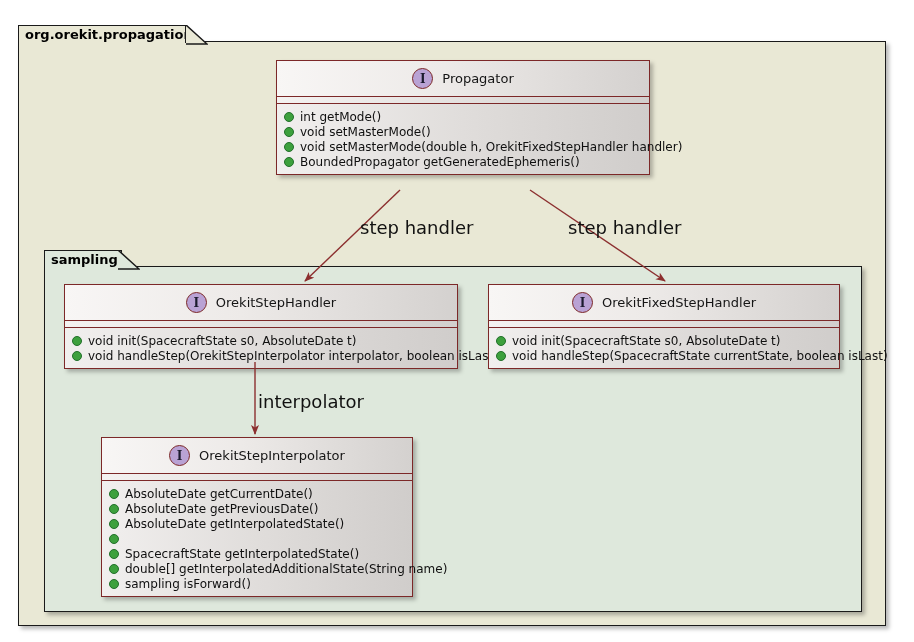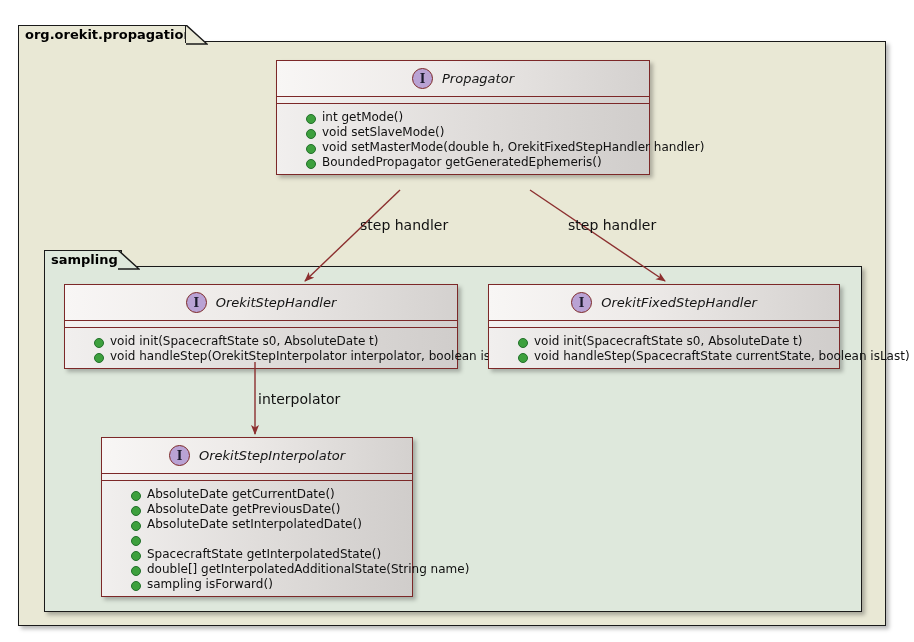--- a/index.html
+++ b/index.html
@@ -112,55 +112,53 @@
     align-items: center;
     justify-content: center;
     font-family: "DejaVu Serif", serif;
     font-weight: bold;
     font-size: 12px;
     color: #1b1b2e;
     line-height: 1;
     flex: none;
   }
   .iface-name {
-    font-style: italic;
     font-size: 13px;
     color: #151515;
     white-space: nowrap;
   }
   .member {
     display: flex;
-    align-items: flex-end;
+    align-items: center;
     gap: 6px;
     padding: 0 7px;
     height: 15px;
     font-size: 12px;
     color: #101010;
     white-space: nowrap;
-    margin-left: 22px;
   }
   .vis-dot {
     width: 8px; height: 8px;
     border-radius: 50%;
     background: #3DA03D;
     border: 1px solid #22702a;
     flex: none;
   }
 
   
   #edges {
     position: absolute;
     left: 0; top: 0;
     width: 914px; height: 642px;
     z-index: 5;
     pointer-events: none;
   }
   .edge-label {
     position: absolute;
-    font-size: 14px;
+    font-size: 18px;
     color: #111111;
     white-space: nowrap;
     z-index: 6;
   }
 </style>
 </head>
 <body>
 
 <div id="canvas">
 
@@ -208,21 +206,21 @@
       <span class="iface-name">Propagator</span>
     </div>
     <div class="uml-gap"></div>
     <div class="uml-members">
       <div class="member">
         <span class="vis-dot"></span>
         <span>int getMode()</span>
       </div>
       <div class="member">
         <span class="vis-dot"></span>
-        <span>void setSlaveMode()</span>
+        <span>void setMasterMode()</span>
       </div>
       <div class="member">
         <span class="vis-dot"></span>
         <span>void setMasterMode(double h, OrekitFixedStepHandler handler)</span>
       </div>
       <div class="member">
         <span class="vis-dot"></span>
         <span>BoundedPropagator getGeneratedEphemeris()</span>
       </div>
     </div>
@@ -280,21 +278,21 @@
       <div class="member">
         <span class="vis-dot"></span>
         <span>AbsoluteDate getCurrentDate()</span>
       </div>
       <div class="member">
         <span class="vis-dot"></span>
         <span>AbsoluteDate getPreviousDate()</span>
       </div>
       <div class="member">
         <span class="vis-dot"></span>
-        <span>AbsoluteDate setInterpolatedDate()</span>
+        <span>AbsoluteDate getInterpolatedState()</span>
       </div>
       <div class="member">
         <span class="vis-dot"></span>
       </div>
       <div class="member">
         <span class="vis-dot"></span>
         <span>SpacecraftState getInterpolatedState()</span>
       </div>
       <div class="member">
         <span class="vis-dot"></span>

